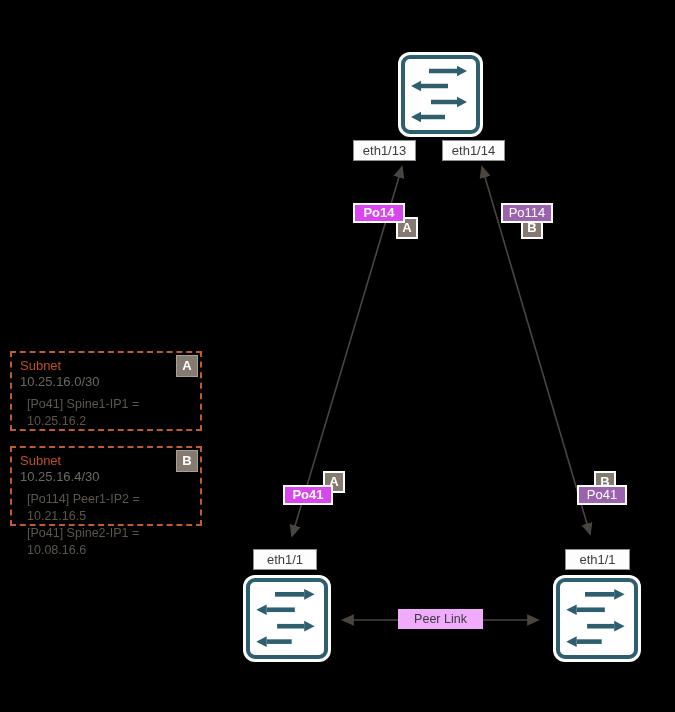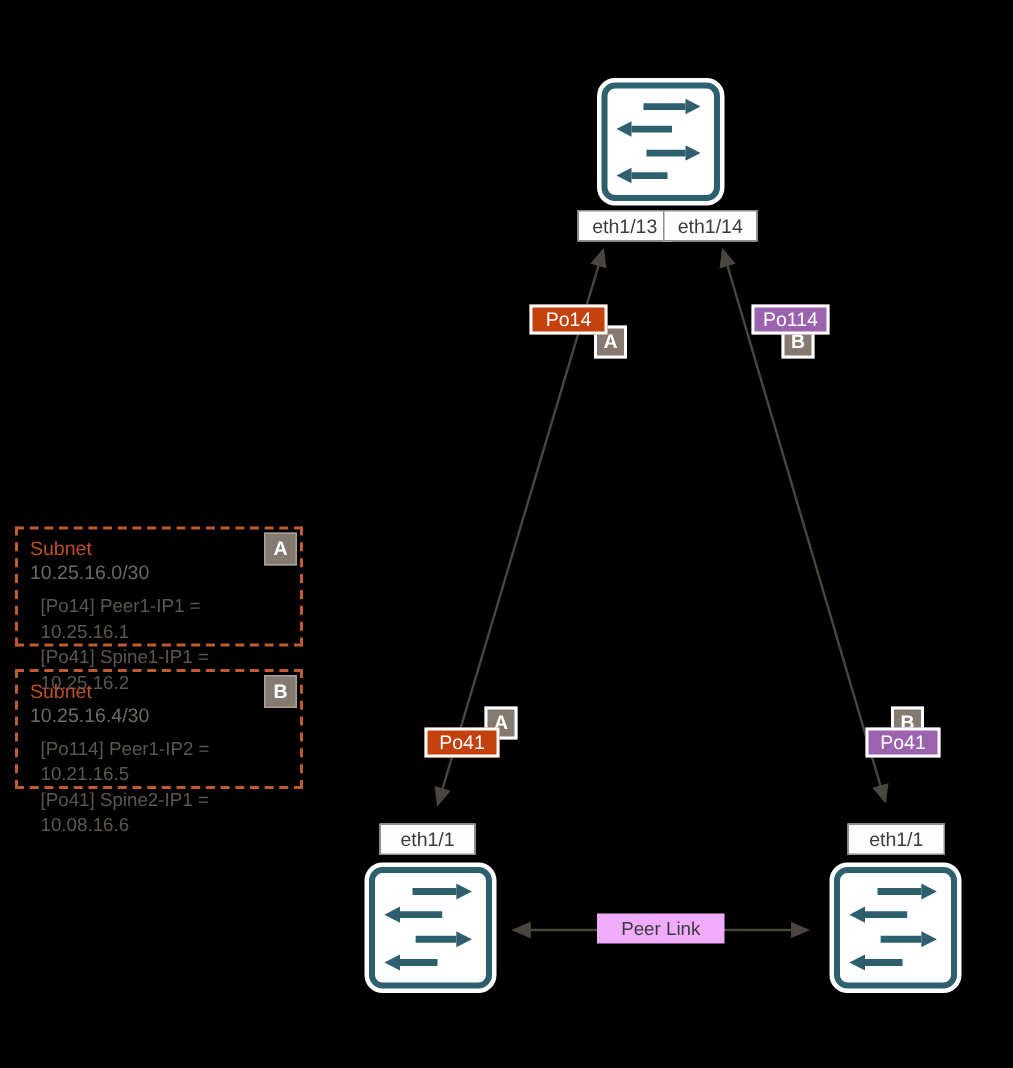--- a/index.html
+++ b/index.html
@@ -22,21 +22,21 @@
     position:absolute;background:#fdfdfd;border:1px solid #8f8f8f;color:#3c3c3c;
     font-size:13px;display:flex;align-items:center;justify-content:center;
     height:19px;z-index:3;
   }
 
   
   .po-label{
     position:absolute;color:#fff;border:2px solid #fff;font-size:13px;height:16px;
     line-height:16px;text-align:center;z-index:4;
   }
-  .po-green{background:#c2410c;}
+  .po-green{background:#d946ef;font-weight:bold;}
   .po-purple{background:#9b62ad;margin-left:24px;}
 
   
   .zone-badge{
     position:absolute;width:18px;height:18px;background:#847a70;border:2px solid #fff;
     color:#fff;font-weight:bold;font-size:13px;line-height:18px;text-align:center;z-index:3;
   }
 
   
   #peer-link-label{
@@ -58,21 +58,21 @@
     border:1px solid #a99f96;color:#fff;font-weight:bold;font-size:13px;line-height:20px;
     text-align:center;
   }
   #subnet-a{top:351px;}
   #subnet-b{top:446px;}
 
   
   #switch-top{left:401px;top:55px;width:71px;height:71px;}
   #switch-left{left:246px;top:578px;width:74px;height:73px;}
   #switch-right{left:556px;top:578px;width:74px;height:73px;}
-  #eth13{left:353px;top:140px;width:61px;margin-left:32px;}
+  #eth13{left:353px;top:140px;width:61px;}
   #eth14{left:442px;top:140px;width:61px;}
   #eth1-left{left:253px;top:549px;width:62px;}
   #eth1-right{left:565px;top:549px;width:63px;}
   #po14{left:353px;top:203px;width:48px;}
   #po114{left:477px;top:203px;width:48px;}
   #po41-left{left:283px;top:485px;width:46px;}
   #po41-right{left:553px;top:485px;width:46px;}
   #badge-a-top{left:396px;top:217px;}
   #badge-b-top{left:521px;top:217px;}
   #badge-a-bottom{left:323px;top:471px;}
@@ -154,21 +154,20 @@
   <div class="zone-badge" id="badge-a-bottom">A</div>
   <div class="zone-badge" id="badge-b-bottom">B</div>
 
   <div id="peer-link-label">Peer Link</div>
 
   <div class="subnet-box" id="subnet-a">
     <div class="subnet-badge">A</div>
     <div class="subnet-title">Subnet</div>
     <div class="subnet-cidr">10.25.16.0/30</div>
     <div class="subnet-entries">
-      <div>[Po14] Peer1-IP1 = 10.25.16.1</div>
       <div>[Po41] Spine1-IP1 = 10.25.16.2</div>
     </div>
   </div>
 
   <div class="subnet-box" id="subnet-b">
     <div class="subnet-badge">B</div>
     <div class="subnet-title">Subnet</div>
     <div class="subnet-cidr">10.25.16.4/30</div>
     <div class="subnet-entries">
       <div>[Po114] Peer1-IP2 = 10.21.16.5</div>

